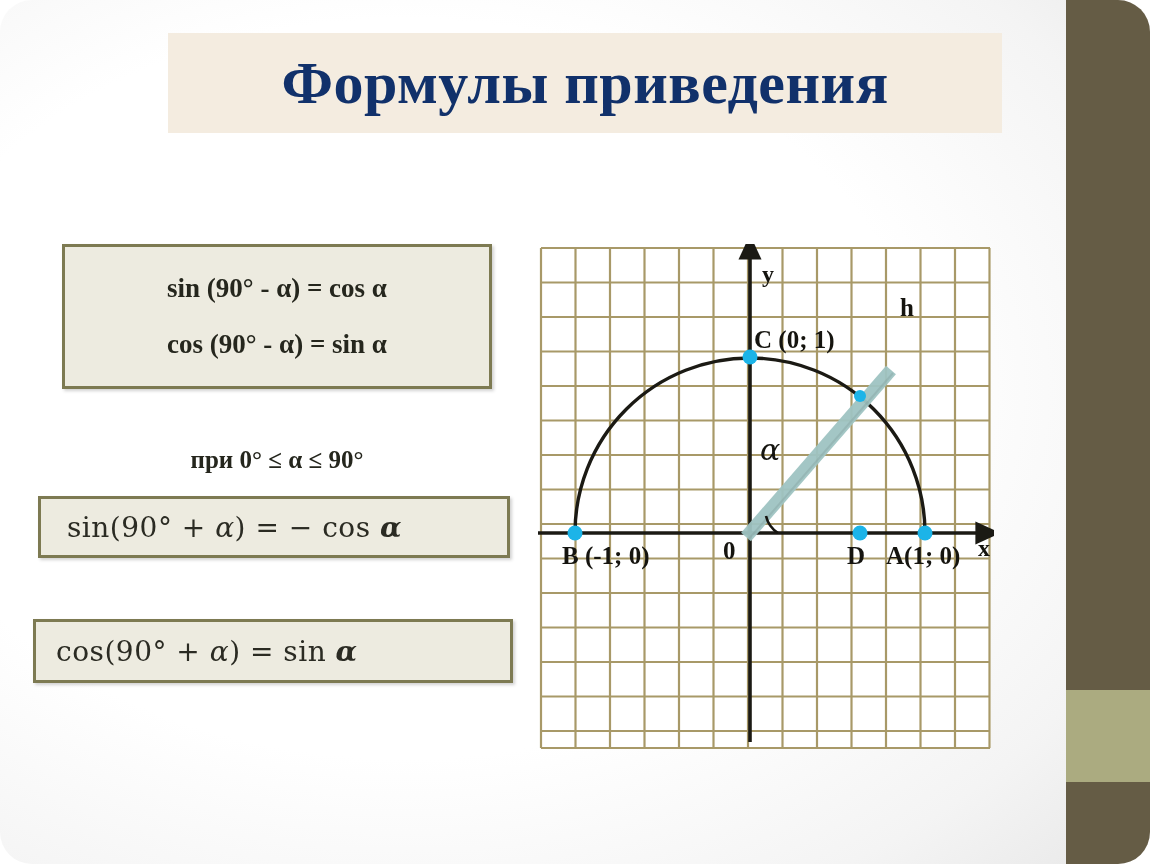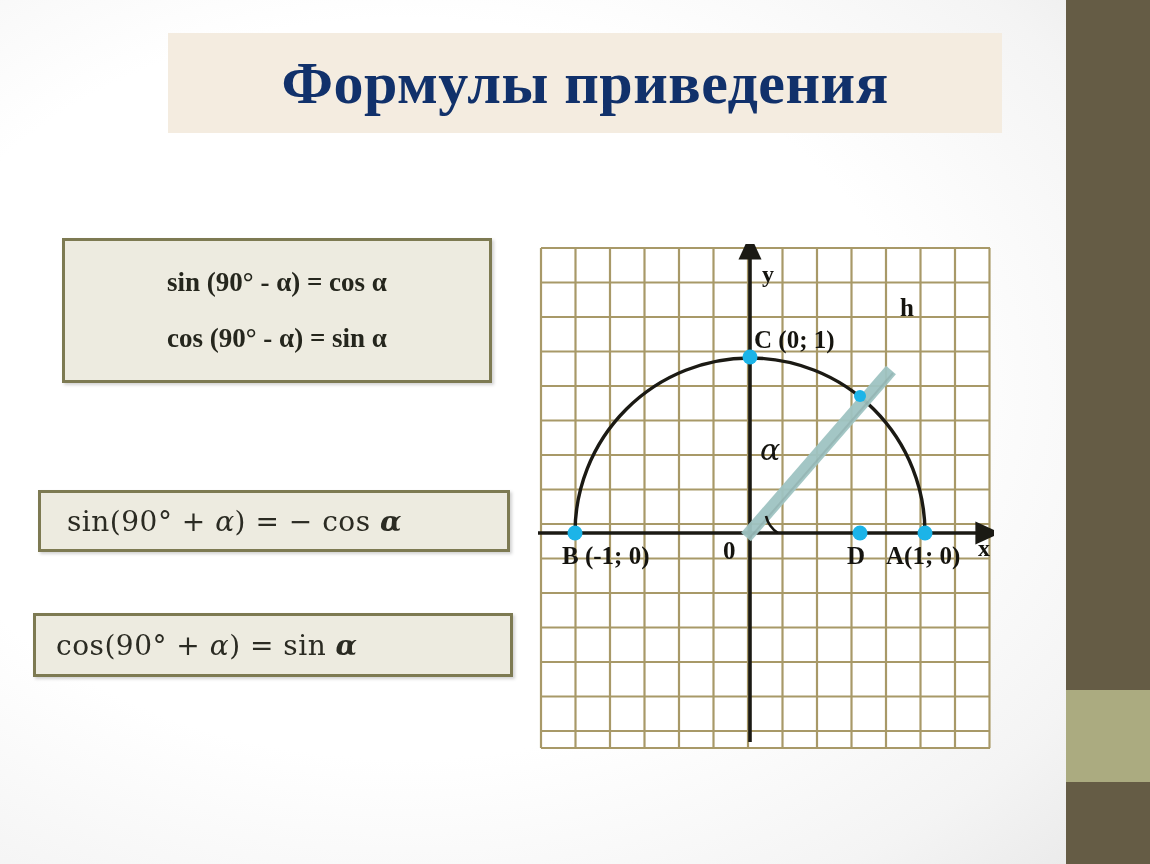--- a/index.html
+++ b/index.html
@@ -7,20 +7,21 @@
     padding: 0;
     background: #ffffff;
   }
   #slide {
     position: relative;
     width: 1150px;
     height: 864px;
     overflow: hidden;
     background: #ffffff;
     font-family: "Liberation Serif", serif;
+    border-radius: 32px;
   }
 
   
   .bg-left {
     position: absolute;
     left: 0; top: 0;
     width: 1066px; height: 864px;
     background: radial-gradient(ellipse at 38% 45%, #ffffff 0%, #ffffff 55%, #f4f4f4 85%, #ebebeb 100%);
   }
 
@@ -60,20 +61,21 @@
     white-space: nowrap;
   }
 
   
   .fbox {
     position: absolute;
     background: #edebe0;
     border: 3px solid #7d7a52;
     box-sizing: border-box;
     box-shadow: 2px 2px 3px rgba(0,0,0,0.18);
+    margin-top: 6px;
   }
   .fbox-1 {
     left: 62px; top: 238px;
     width: 430px; height: 145px;
     display: flex;
     flex-direction: column;
     align-items: center;
     justify-content: space-evenly;
   }
   .formula-bold {
@@ -150,20 +152,21 @@
   <div class="bar-accent"></div>
 
   <div class="title-banner"></div>
   <div class="title-text">Формулы приведения</div>
 
   <div class="fbox fbox-1">
     <div class="formula-bold">sin (90° - α) = cos α</div>
     <div class="formula-bold">cos (90° - α) = sin α</div>
   </div>
 
+  <div class="condition">при 0° ≤ α ≤ 90°</div>
 
   <div class="fbox fbox-2">
     <div class="formula-math"><span>sin(90° + </span><span class="ital">α</span><span>) =  − cos </span><span class="boldital">𝜶</span></div>
   </div>
 
   <div class="fbox fbox-3">
     <div class="formula-math"><span>cos(90° + </span><span class="ital">α</span><span>) =  sin </span><span class="boldital">𝜶</span></div>
   </div>
 
   <div class="graph-wrap">

